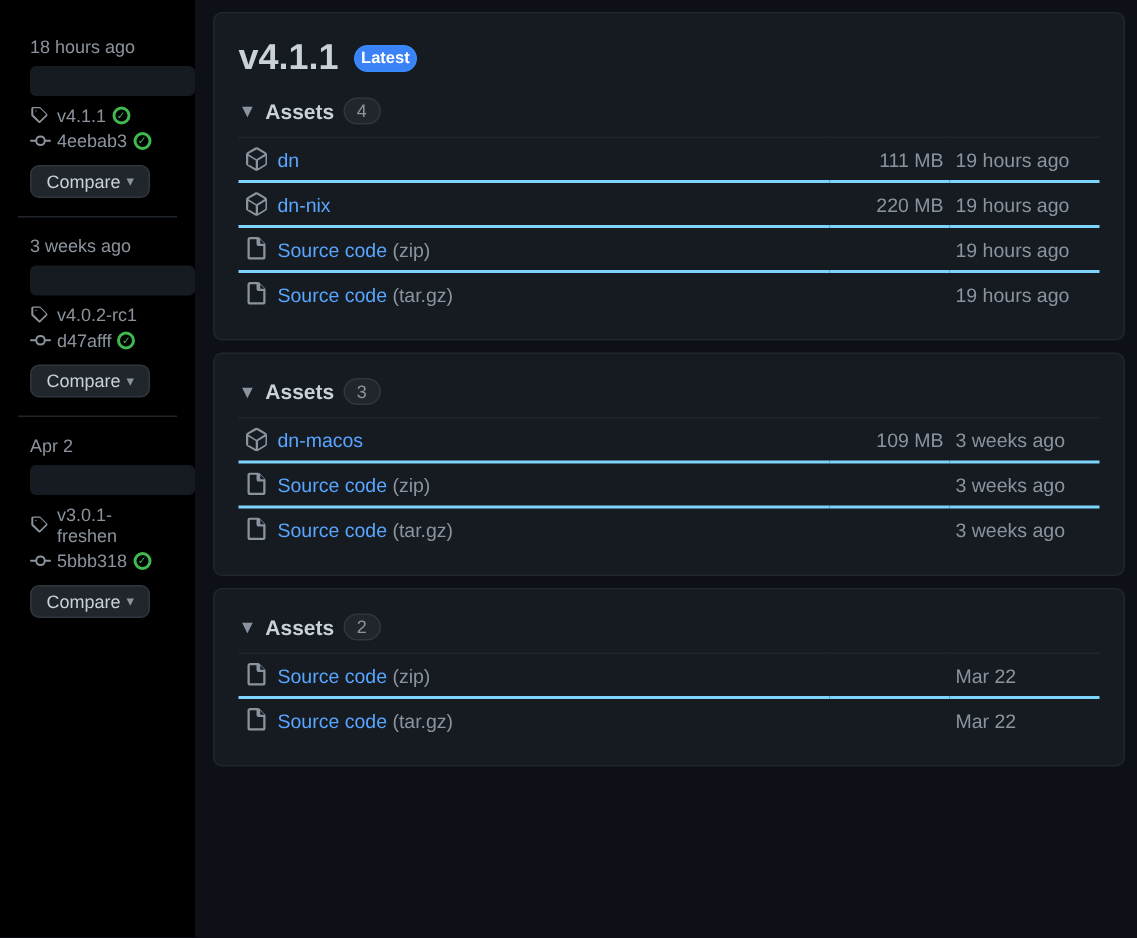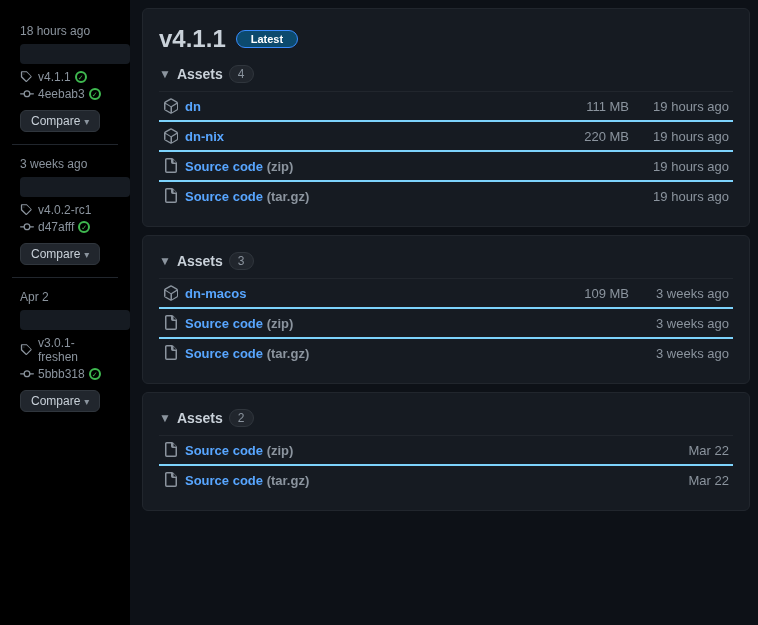--- a/index.html
+++ b/index.html
@@ -121,25 +121,25 @@
       margin-bottom: 12px;
     }
 
     .release-title {
       font-size: 24px;
       font-weight: 600;
       color: #c9d1d9;
     }
 
     .latest-badge {
-      background-color: #0c4a6e;
+      background-color: #3b82f6;
       color: #ffffff;
       font-size: 11px;
       font-weight: 600;
-      padding: 2px 14px;
+      padding: 2px 4px;
       border-radius: 20px;
       border: 1px solid #388bfd;
     }
 
     .assets-header {
       display: flex;
       align-items: center;
       gap: 6px;
       margin-bottom: 8px;
       font-size: 14px;
@@ -178,21 +178,20 @@
     .assets-table td {
       padding: 6px 4px;
       font-size: 13px;
       vertical-align: middle;
     }
 
     .asset-name-cell {
       display: flex;
       align-items: center;
       gap: 6px;
-      font-weight: bold;
     }
 
     .asset-link {
       color: #58a6ff;
       text-decoration: none;
     }
 
     .file-icon {
       width: 16px;
       height: 16px;
@@ -203,21 +202,20 @@
     }
 
     .asset-size {
       color: #8b949e;
       text-align: right;
       width: 80px;
     }
 
     .asset-time {
       color: #8b949e;
-      text-align: right;
       width: 100px;
       font-size: 12px;
     }
   </style>
 </head>
 <body>
 
 <div class="sidebar">
 
   <div class="sidebar-release">

